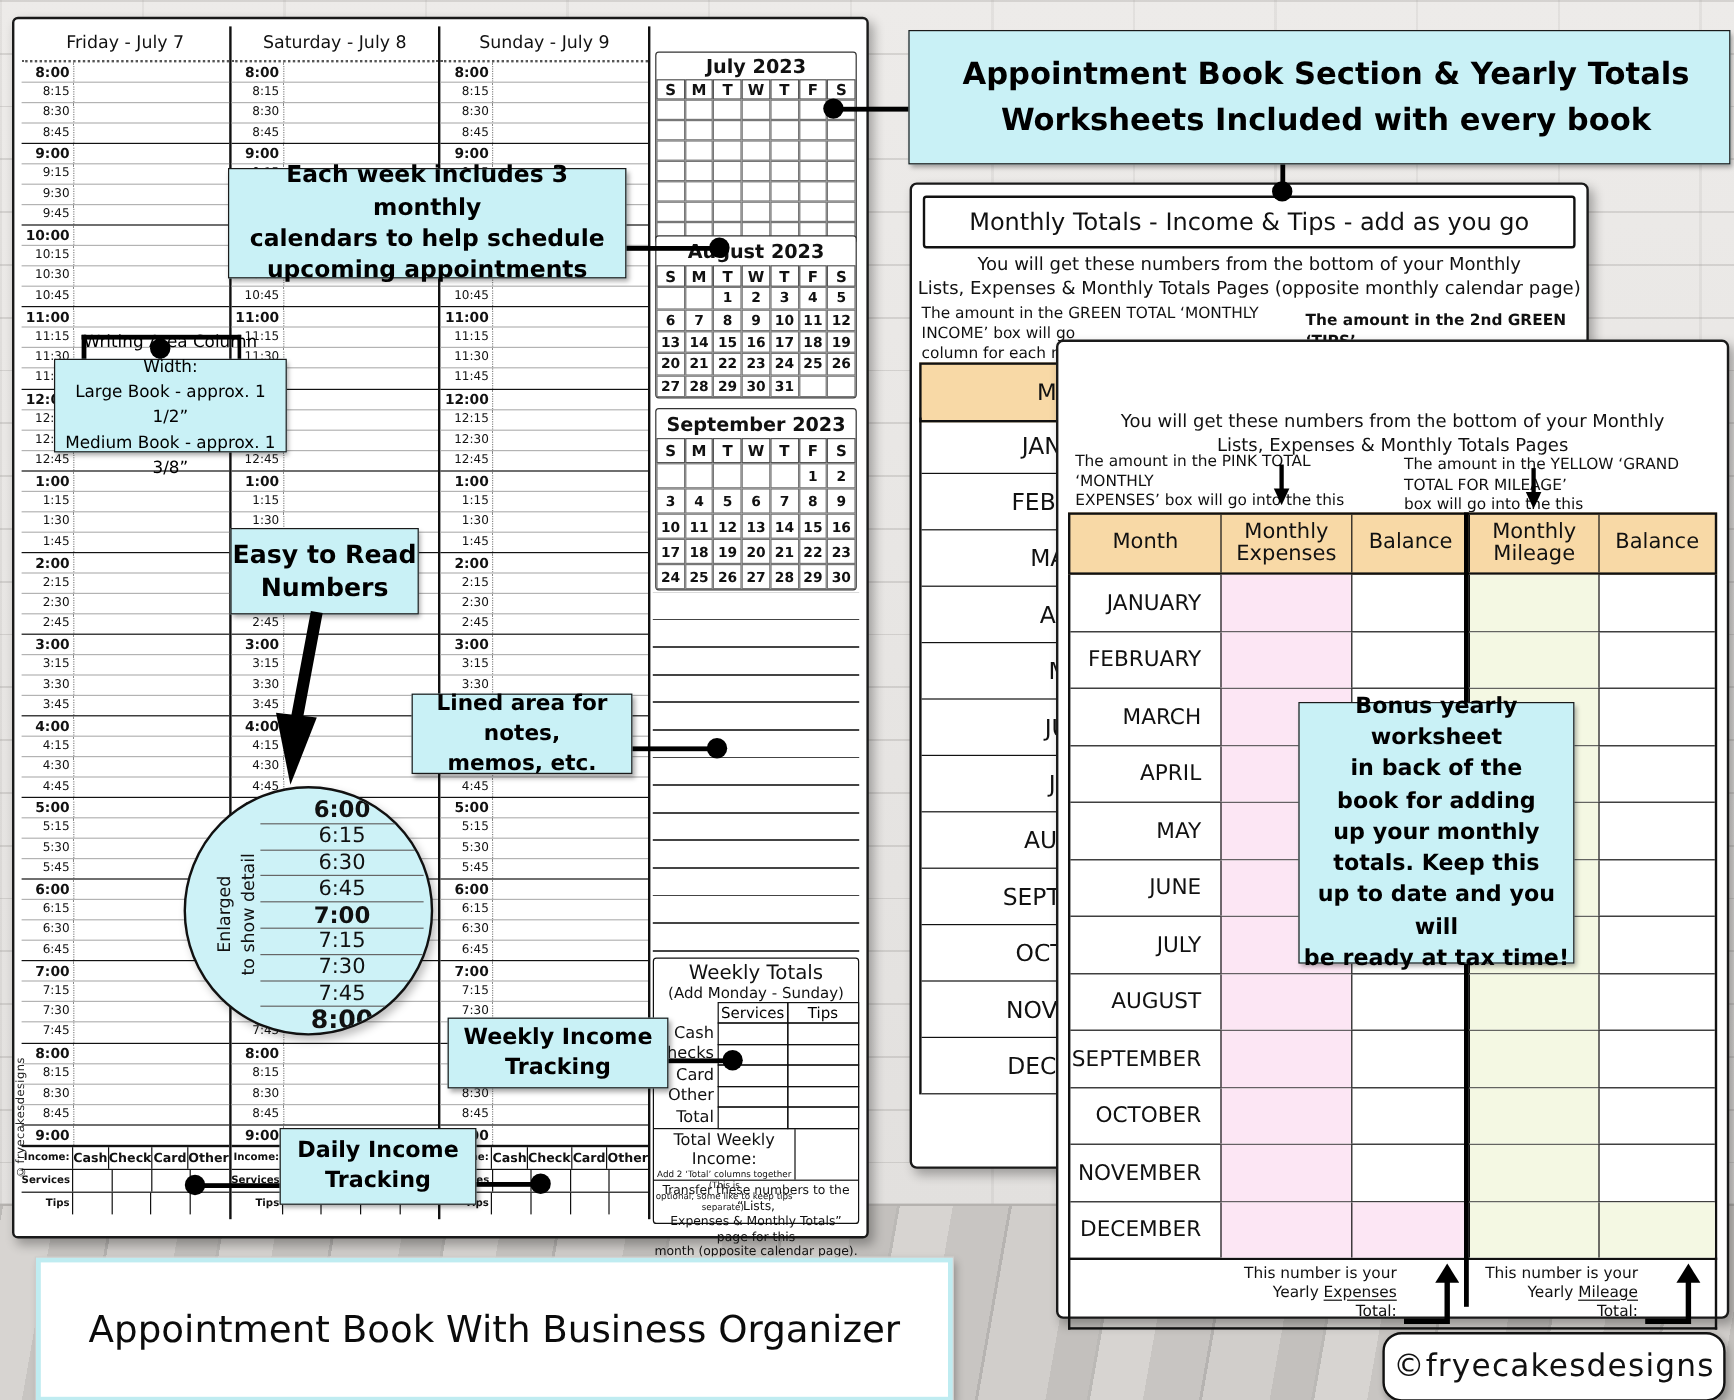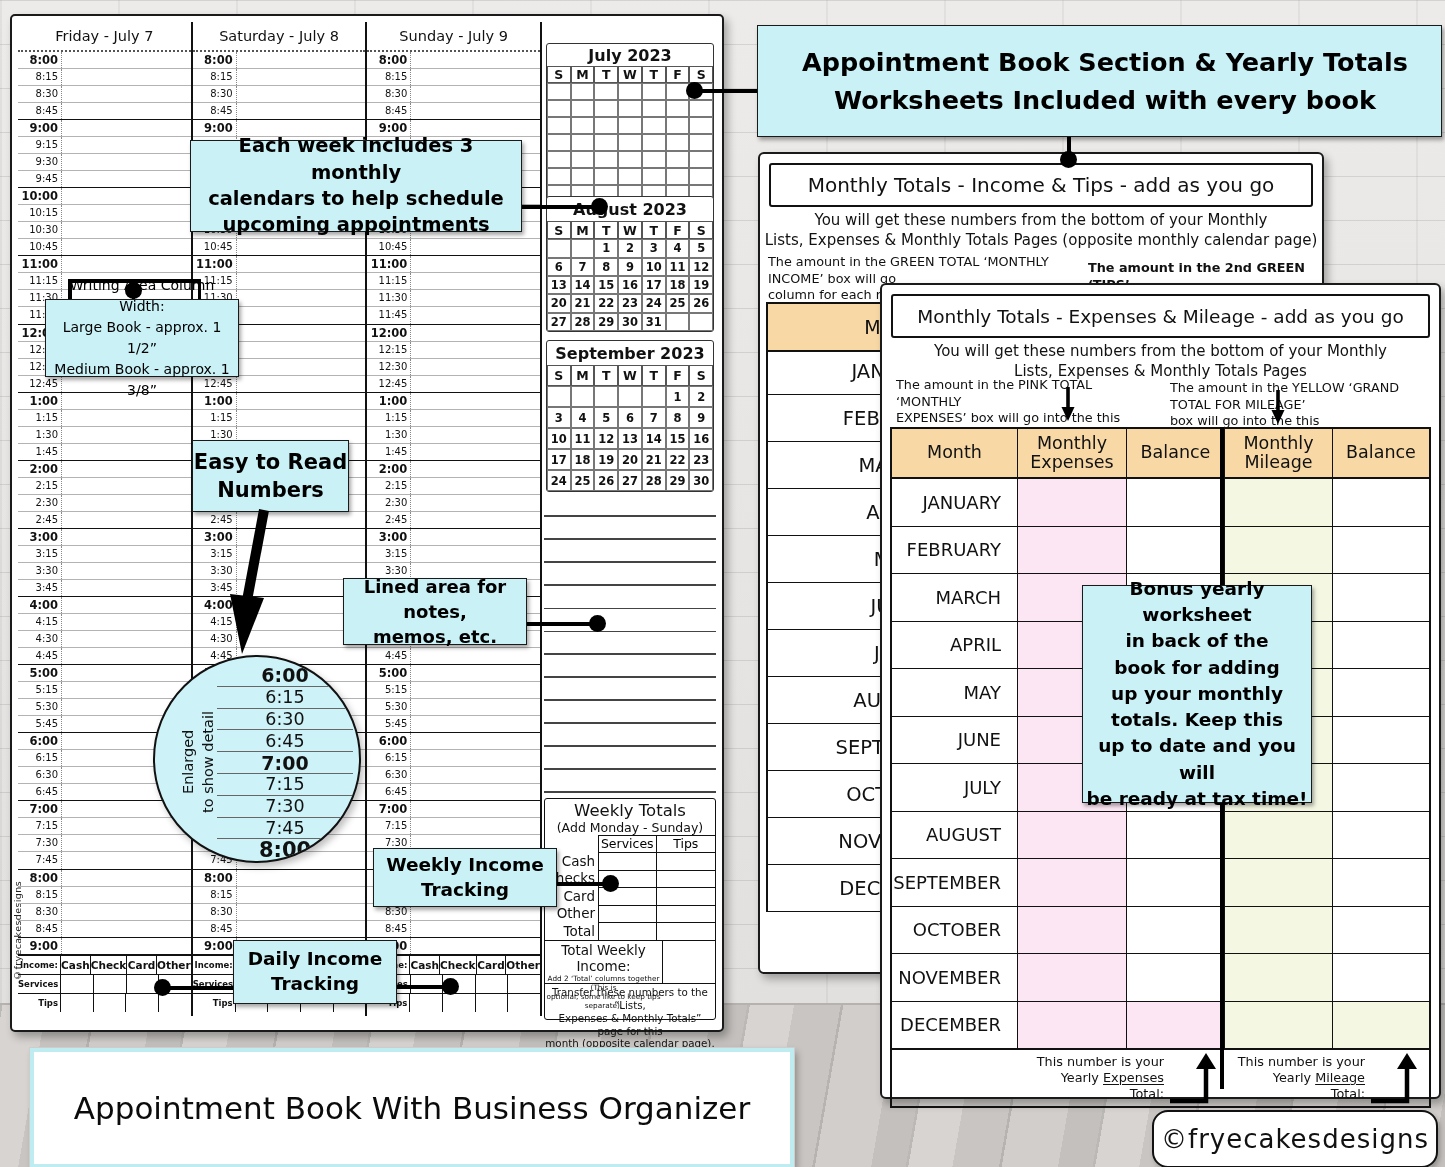--- a/index.html
+++ b/index.html
@@ -1134,21 +1134,20 @@
       <div class="brow">JULY</div>
       <div class="brow">AUGUST</div>
       <div class="brow">SEPTEMBER</div>
       <div class="brow">OCTOBER</div>
       <div class="brow">NOVEMBER</div>
       <div class="brow">DECEMBER</div>
     </div>
 </div>
 
 <div class="page sheet-front">
-  <div class="ws-titlebox">Monthly Totals - Expenses &amp; Mileage - add as you go</div>
   <div class="ws-sub">You will get these numbers from the bottom of your Monthly
 Lists, Expenses &amp; Monthly Totals Pages</div>
   <div class="ws-note fr-note-left">The amount in the PINK TOTAL ‘MONTHLY
 EXPENSES’ box will go into the this
 column for each month</div>
   <div class="ws-note fr-note-right">The amount in the YELLOW ‘GRAND TOTAL FOR MILEAGE’
 box will go into the this
 column for each month</div>
   <svg class="dn-arrow" style="left:178px;top:100px" width="16" height="38" viewBox="0 0 16 38">
     <line x1="8" y1="2" x2="8" y2="24" stroke="#000" stroke-width="3.6"></line>

